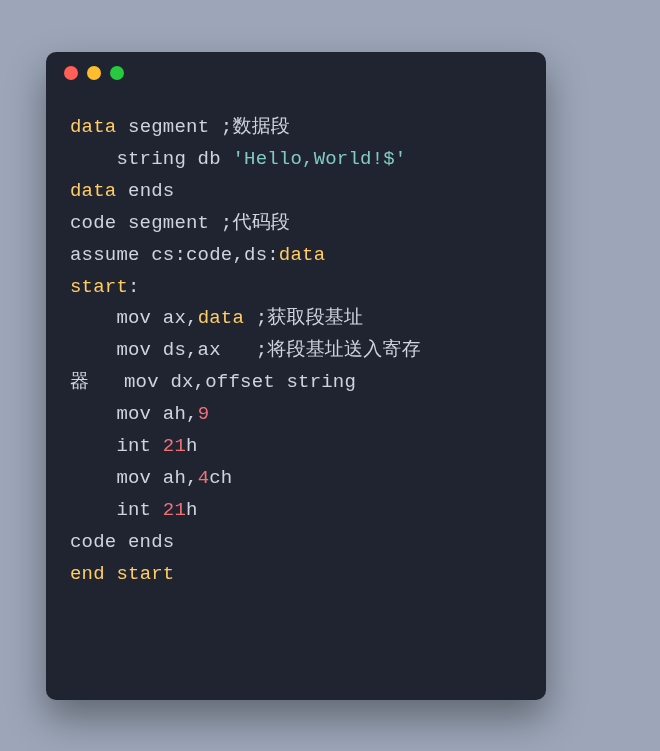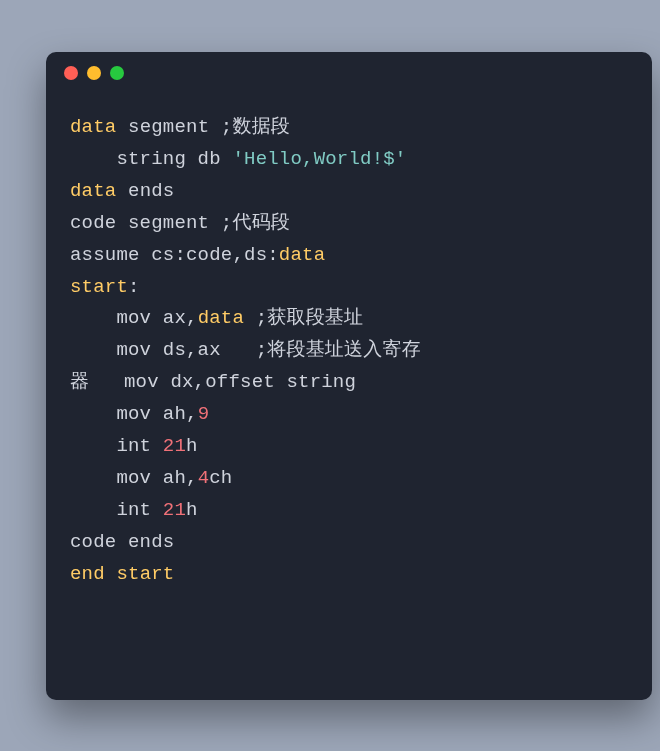--- a/index.html
+++ b/index.html
@@ -7,21 +7,21 @@
     padding: 0;
     width: 660px;
     height: 751px;
     background: #9ca6b8;
     font-family: "SFMono-Regular", Consolas, "Liberation Mono", Menlo, monospace;
   }
   .window {
     position: absolute;
     left: 46px;
     top: 52px;
-    width: 606px;
+    width: 500px;
     height: 648px;
     background: #1f2430;
     border-radius: 10px;
     box-shadow: 0 18px 38px rgba(0,0,0,0.38);
     overflow: hidden;
   }
   .titlebar {
     height: 42px;
     display: flex;
     align-items: center;

